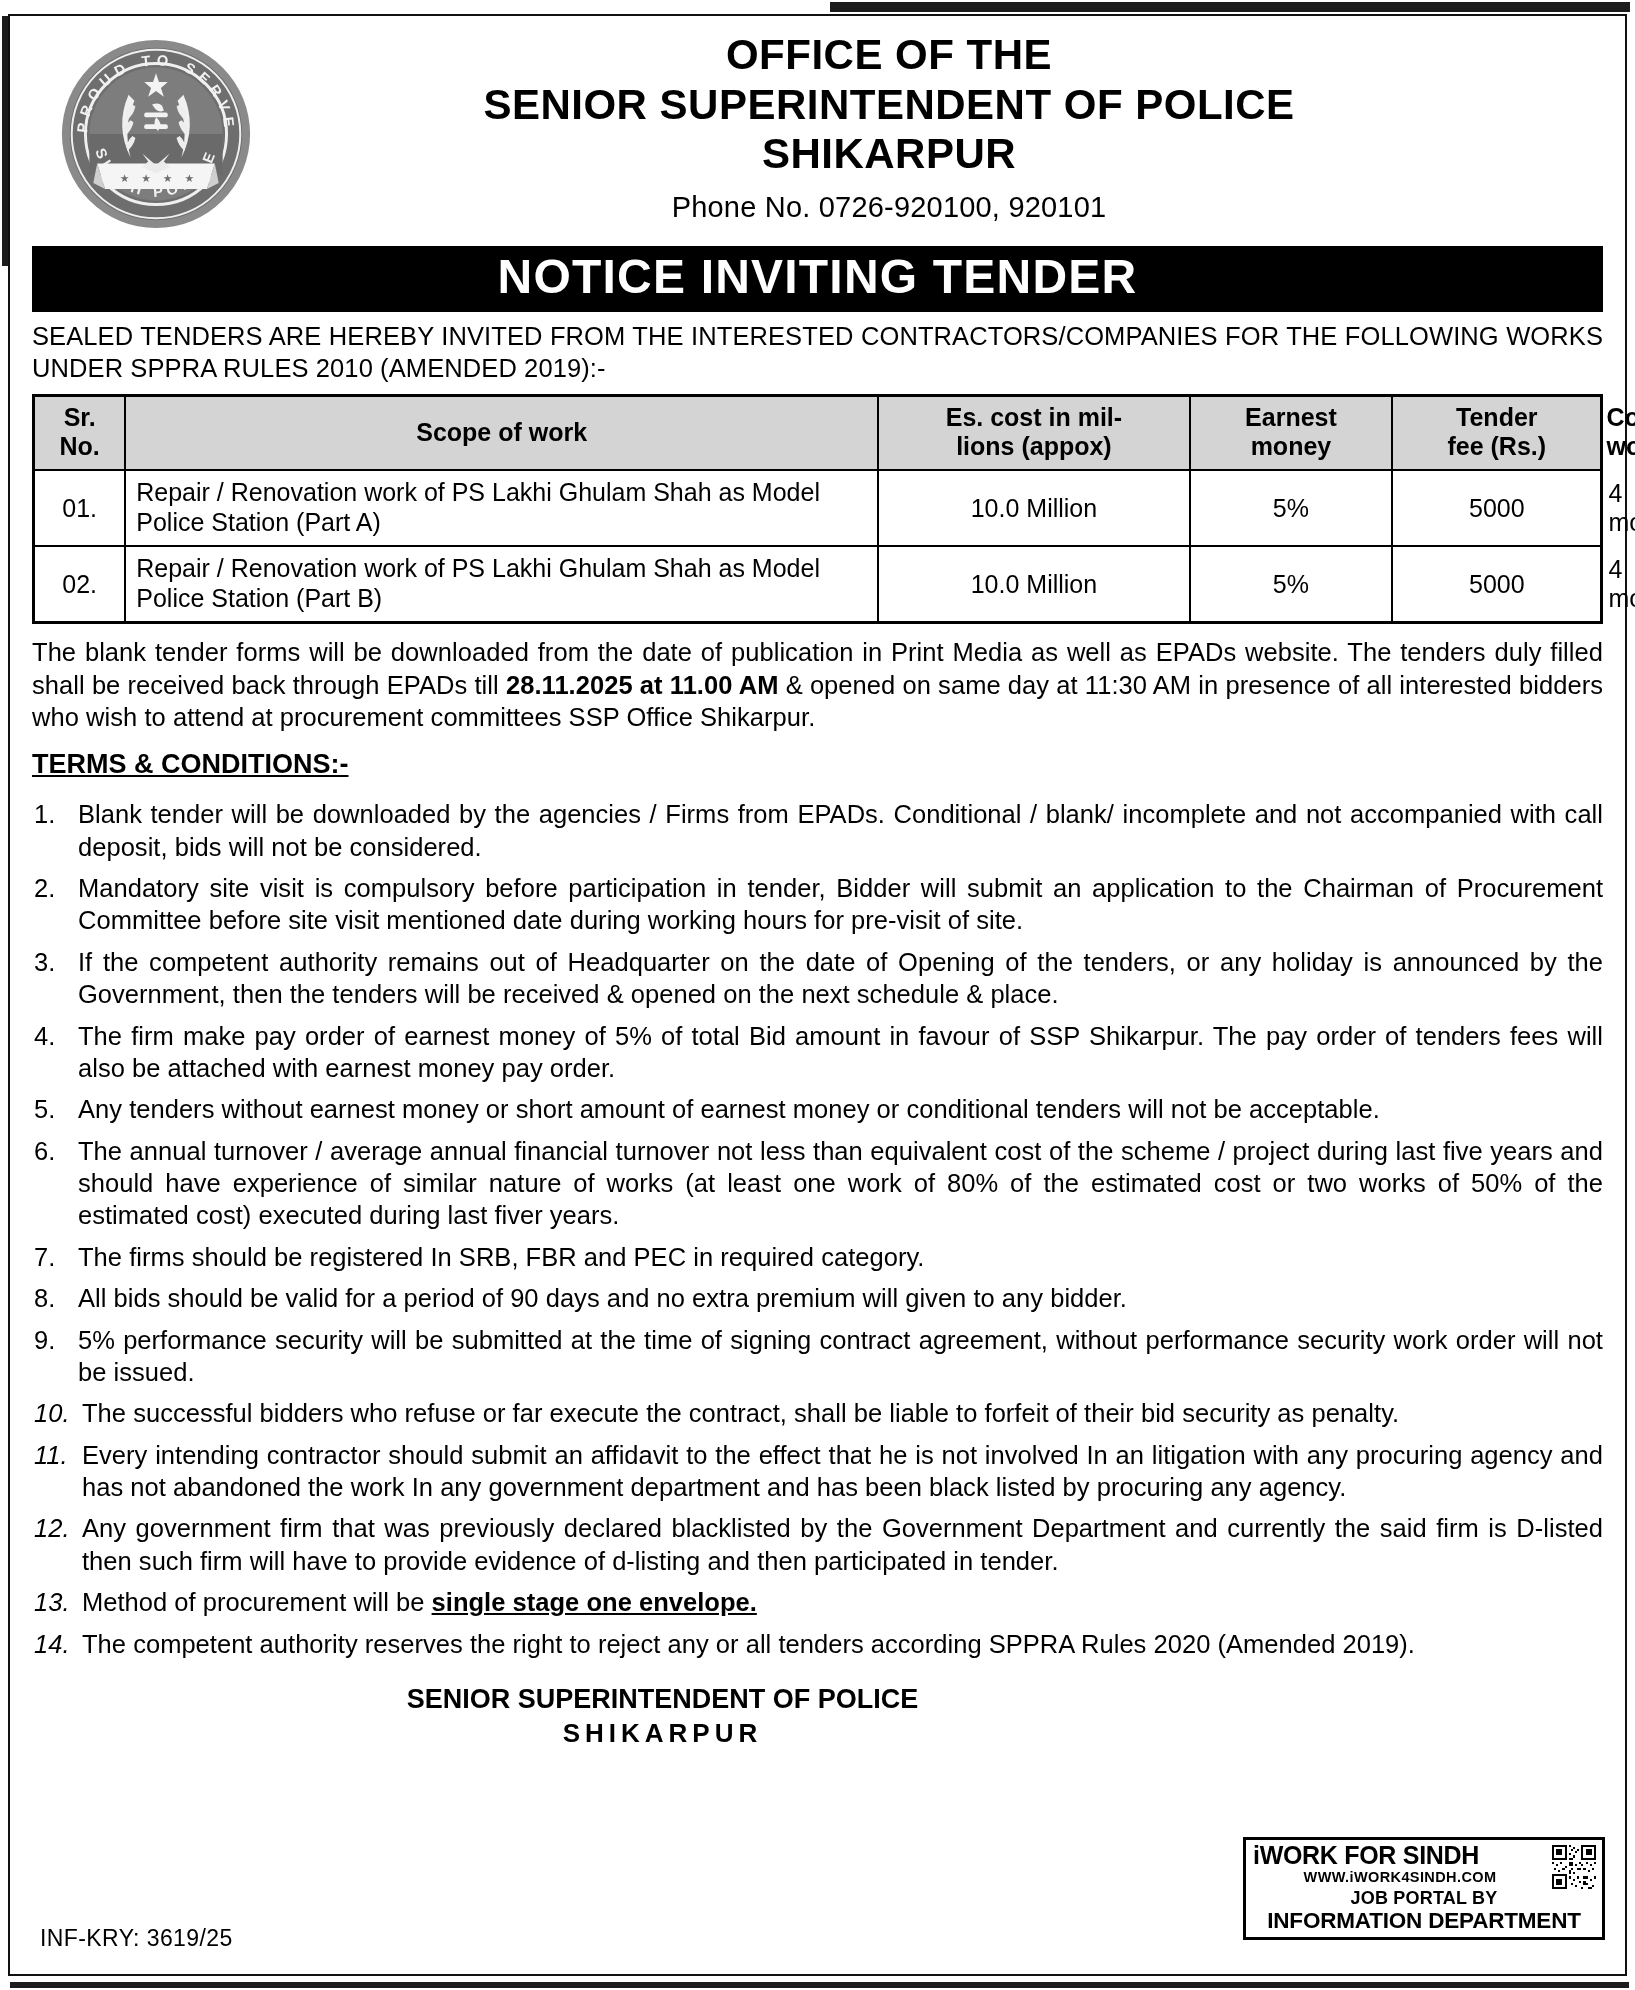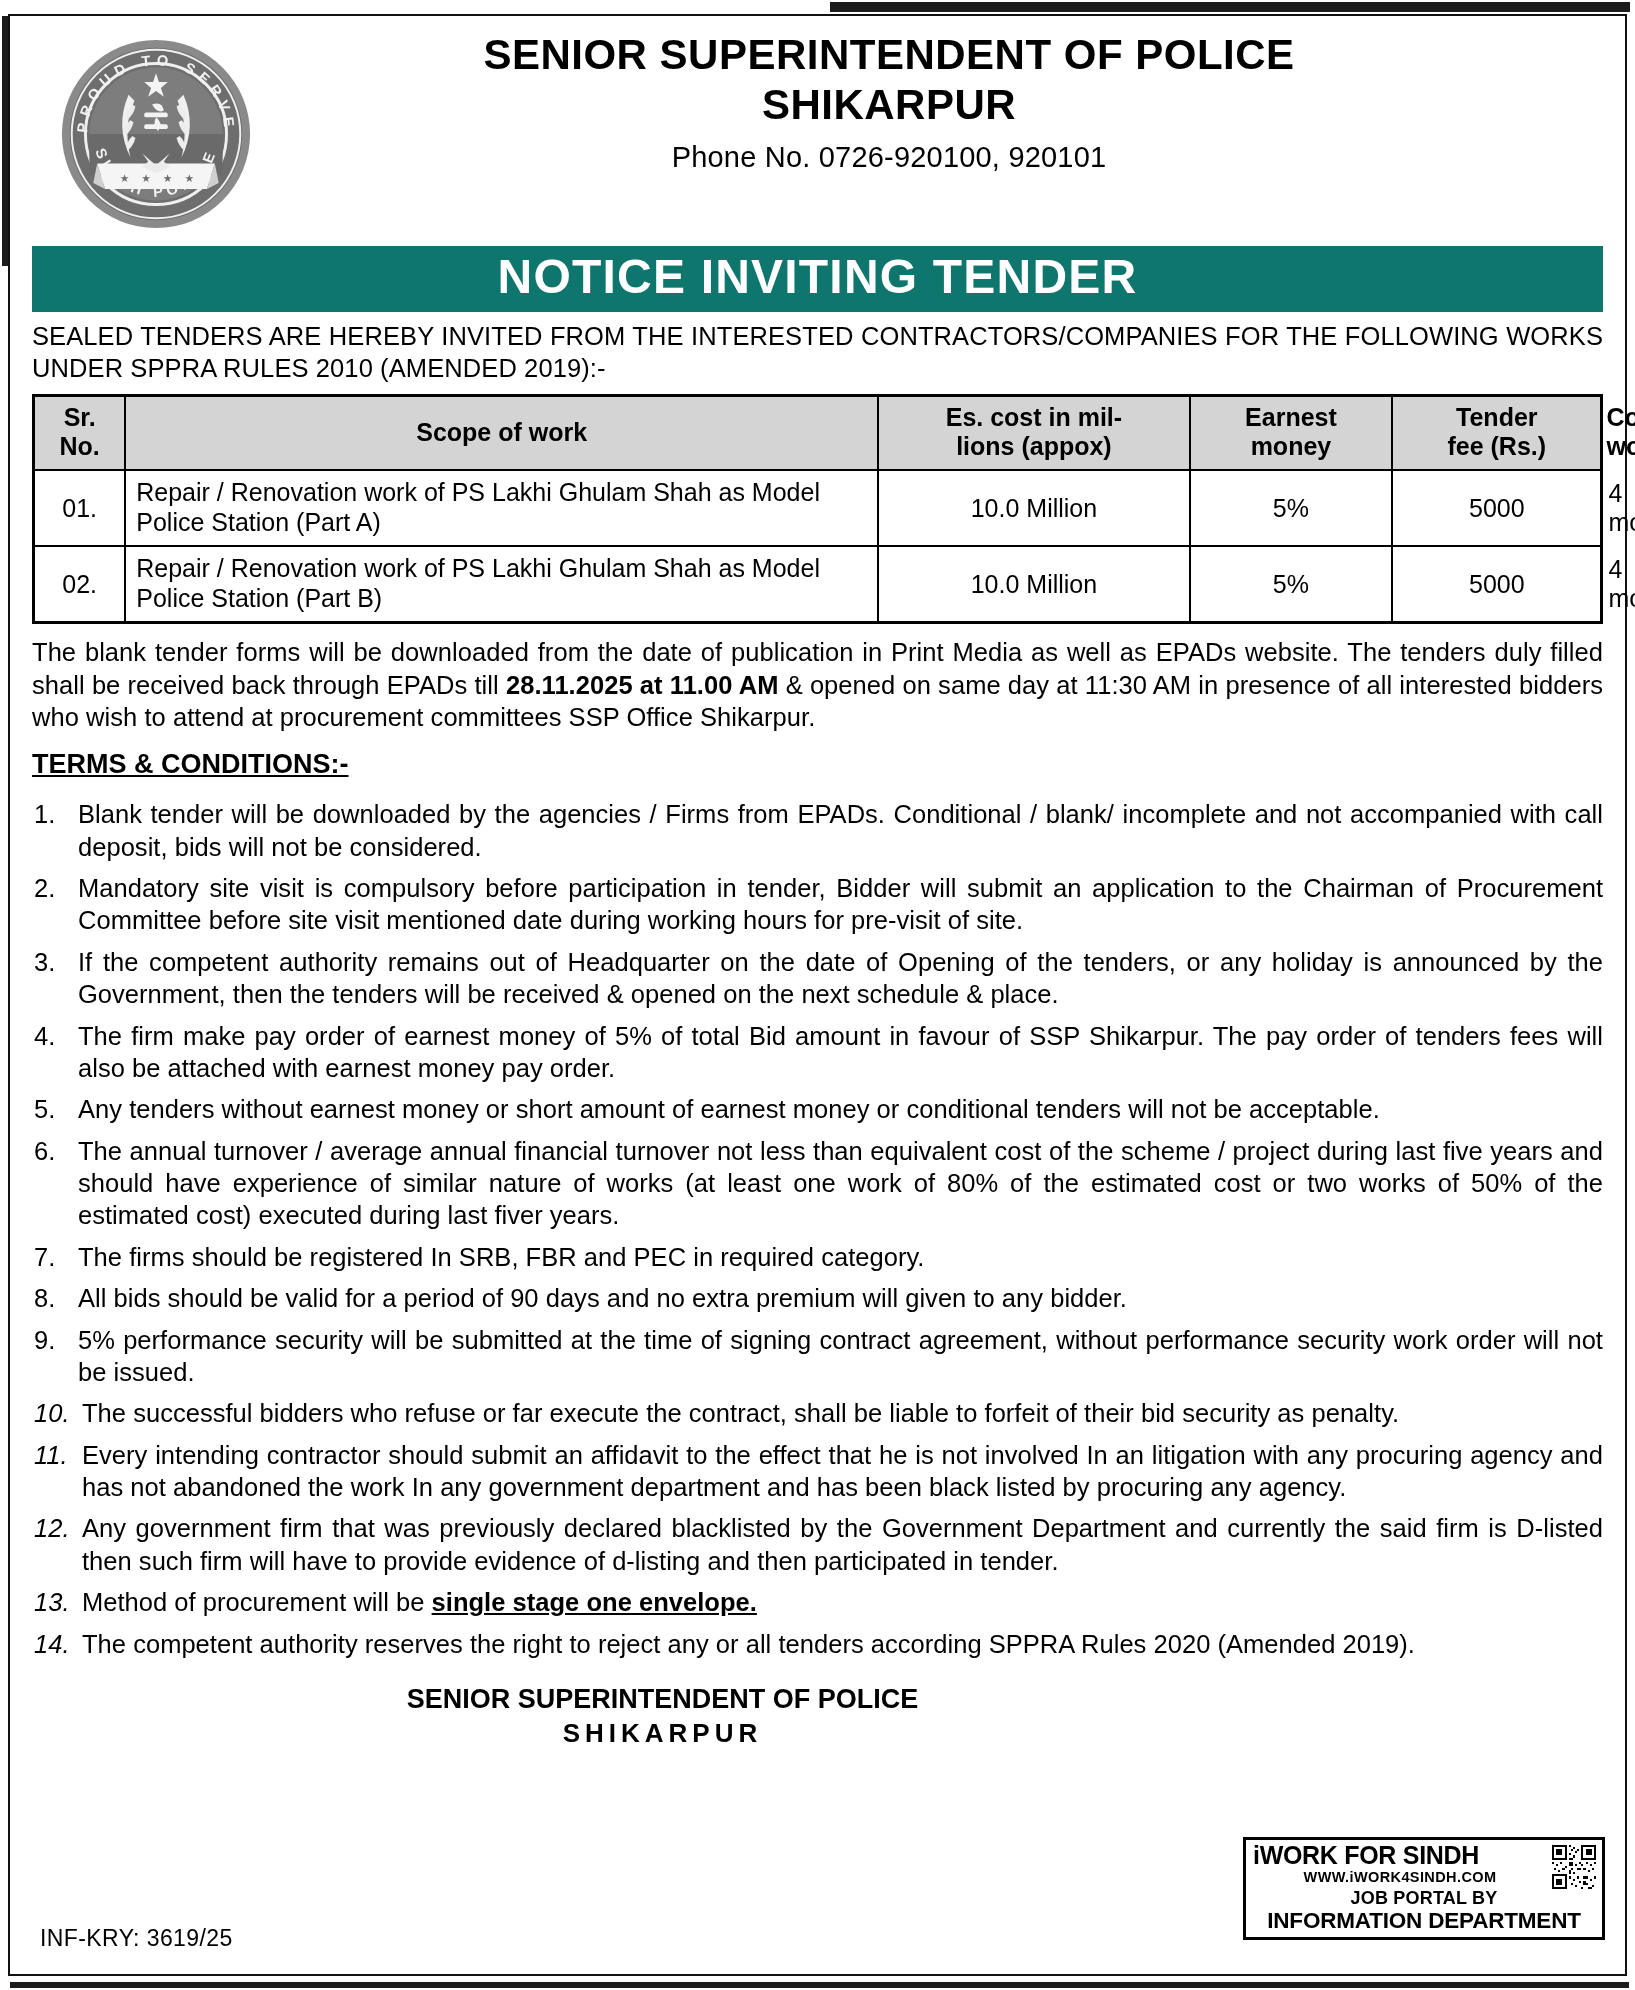--- a/index.html
+++ b/index.html
@@ -70,21 +70,21 @@
   .phone-line {
     font-size: 29px;
     font-weight: normal;
     margin-top: 12px;
     letter-spacing: 0.2px;
   }
 
   
   .banner {
     margin: 10px 22px 0 22px;
-    background: #0f766e;
+    background: #000000;
     color: #fff;
     text-align: center;
     font-size: 48px;
     font-weight: bold;
     letter-spacing: 1.2px;
     padding: 6px 0 10px 0;
     line-height: 1.04;
   }
 
   
@@ -293,20 +293,21 @@
             <text x="63" y="149">★</text>
               <text x="85" y="149">★</text>
             <text x="107" y="149">★</text>
               <text x="129" y="149">★</text>
           </g>
           <path d="M 86 120 L 100 132 L 114 120 L 108 128 L 114 134 L 100 140 L 86 134 L 92 128 Z" fill="#ebebeb"></path>
         </svg>
       </div>
     </div>
     <div class="header-text">
+      <div class="office-line">OFFICE OF THE</div>
       <div class="office-line l2">SENIOR SUPERINTENDENT OF POLICE</div>
       <div class="office-line">SHIKARPUR</div>
       <div class="phone-line">Phone No. 0726-920100, 920101</div>
     </div>
   </div>
 
   <div class="banner">NOTICE INVITING TENDER</div>
 
   <div class="intro">SEALED TENDERS ARE HEREBY INVITED FROM THE INTERESTED CONTRACTORS/COMPANIES FOR THE FOLLOWING WORKS UNDER SPPRA RULES 2010 (AMENDED 2019):-</div>
 

